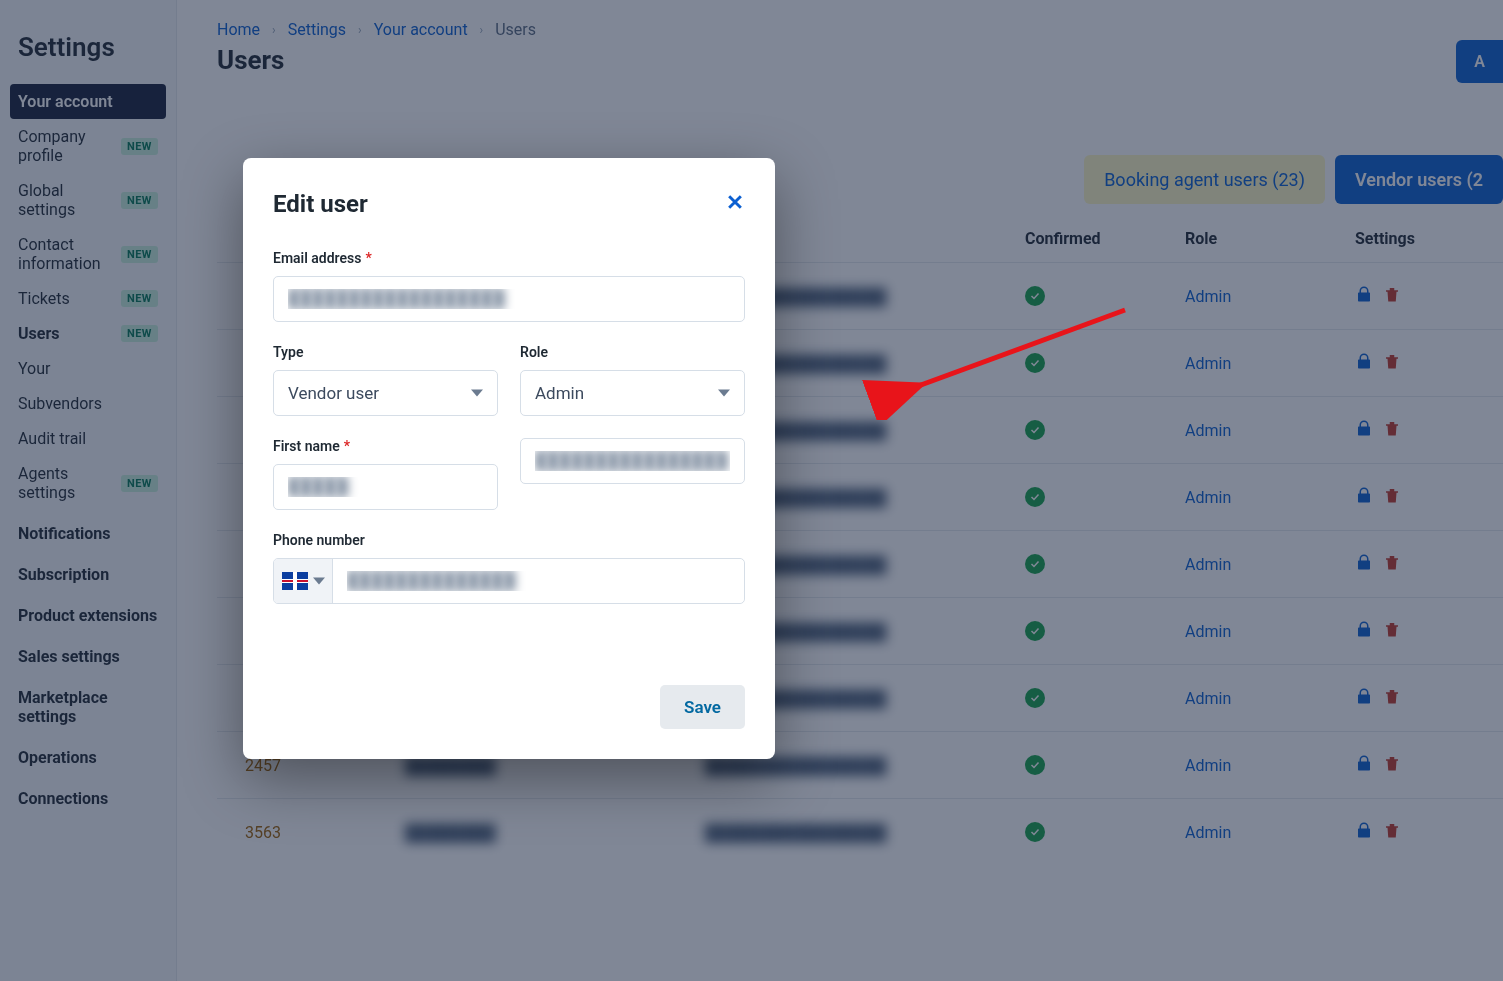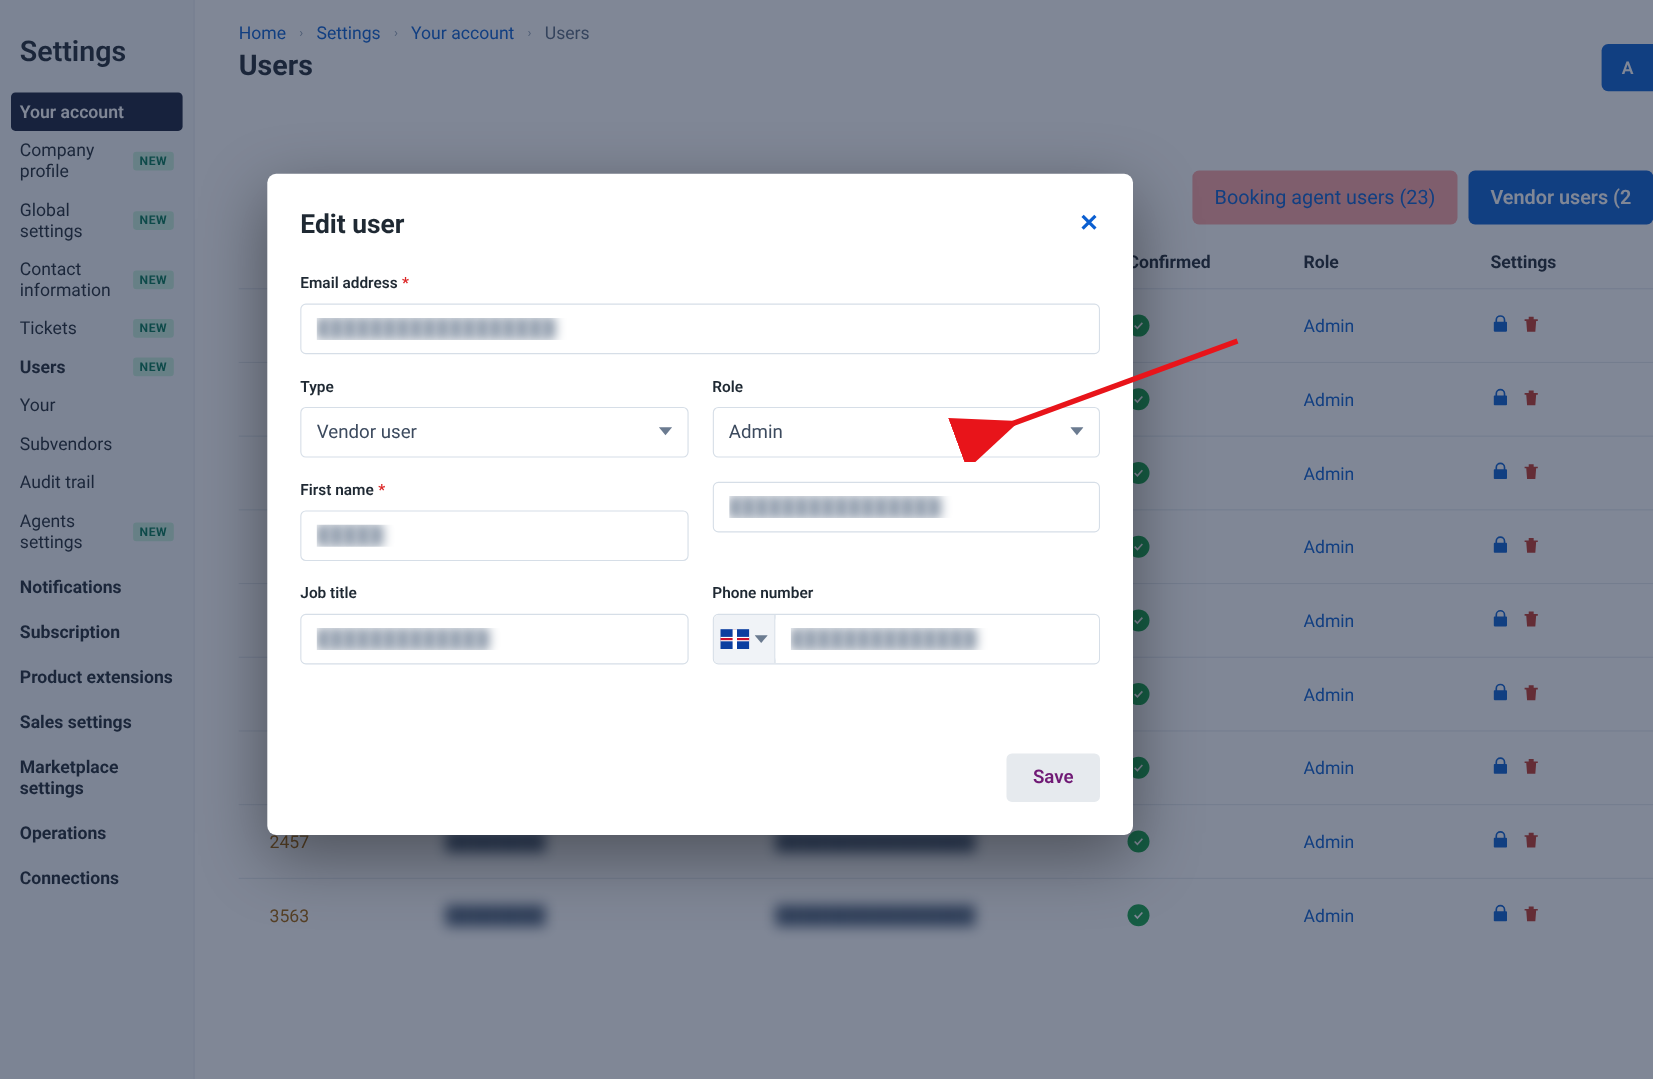--- a/index.html
+++ b/index.html
@@ -44,21 +44,21 @@
 
   .main {
     flex:1; padding: 20px 0 0 40px; background:#fff; position:relative;
   }
   .breadcrumb { font-size:16px; color:#0b5fd1; display:flex; gap:12px; align-items:center; margin-bottom:6px;}
   .breadcrumb .sep { color:#94a4b8; font-size:12px;}
   .breadcrumb .cur { color:#5a6b82; }
   .main h2 { font-size:26px; font-weight:700; margin-bottom:60px; }
   .tabs { position:absolute; top:155px; right:0; display:flex; gap:10px; align-items:center;}
   .tab-pill { font-size:18px; padding:14px 20px; border-radius:6px; cursor:pointer;}
-  .tab-pill.ghost { color:#0b5fd1; background:#fca5a5; }
+  .tab-pill.ghost { color:#0b5fd1; background:#fef9c3; }
   .tab-pill.solid { color:#fff; background:#0b5fd1; font-weight:600; }
   .add-btn{
     position:absolute; top:40px; right:0;
     background:#0b5fd1; color:#fff; font-weight:600; padding:12px 18px;
     border-radius:6px 0 0 6px; cursor:pointer;
   }
 
   .table { margin-top:140px; }
   .thead { display:grid; grid-template-columns: 160px 300px 320px 160px 170px 120px;
            padding:14px 28px; font-weight:700; color:#1f2933;}
@@ -79,21 +79,21 @@
   
   .overlay {
     position:absolute; inset:0;
     background:rgba(23,36,63,.55);
   }
 
   
   .dialog {
     position:absolute;
     left:243px; top:158px;
-    width:787px; height:601px;
+    width:532px; height:601px;
     background:#fff; border-radius:8px;
     box-shadow:0 20px 60px rgba(0,0,0,.4);
     padding:32px 30px 30px 30px;
   }
   .dialog-header{display:flex;justify-content:space-between;align-items:center;margin-bottom:32px;}
   .dialog-header h3{font-size:24px;font-weight:700;color:#1f2933;}
   .close-x{cursor:pointer;}
   .close-x svg{width:20px;height:20px;stroke:#0b5fd1;stroke-width:3.5;fill:none;}
 
   .form-row{display:flex;gap:22px;margin-bottom:22px;}
@@ -112,21 +112,21 @@
   .flag{width:26px;height:18px;display:inline-block;position:relative;background:#0b3ea0;}
   .flag::before,.flag::after{content:"";position:absolute;background:#fff;}
   .flag::before{left:0;right:0;top:7px;height:4px;}
   .flag::after{top:0;bottom:0;left:11px;width:4px;}
   .flag .r1,.flag .r2{position:absolute;background:#c8102e;}
   .flag .r1{left:0;right:0;top:8px;height:2px;}
   .flag .r2{top:0;bottom:0;left:12px;width:2px;}
   .phone-wrap .input{border:none;height:100%;}
   .save-btn{
     position:absolute;bottom:30px;right:30px;
-    background:#e6eaee;color:#701a75;font-weight:600;font-size:17px;
+    background:#e6eaee;color:#0369a1;font-weight:600;font-size:17px;
     padding:12px 24px;border-radius:5px;cursor:pointer;
   }
 
   
   .arrow-svg{
     position:absolute; left:860px; top:300px; width:280px; height:120px;
     pointer-events:none;
   }
 </style>
 </head>
@@ -436,24 +436,20 @@
       </label>
       <input class="input blur" value="█████" style="">
     </div>
     <div class="form-col">
       <input class="input blur" value="████████████████" style="">
     </div>
   </div>
 
   <div class="form-row">
     <div class="form-col">
-      <label class="lbl">Job title</label>
-      <input class="input blur" value="█████████████" style="">
-    </div>
-    <div class="form-col">
       <label class="lbl">Phone number</label>
       <div class="phone-wrap">
         <div class="flag-btn">
           <span class="flag">
               <span class="r1"></span>
               <span class="r2"></span>
             </span>
           <span class="caret"><svg viewBox="0 0 10 6">
                 <path d="M0 0 L5 6 L10 0 Z"></path>
               </svg></span>

